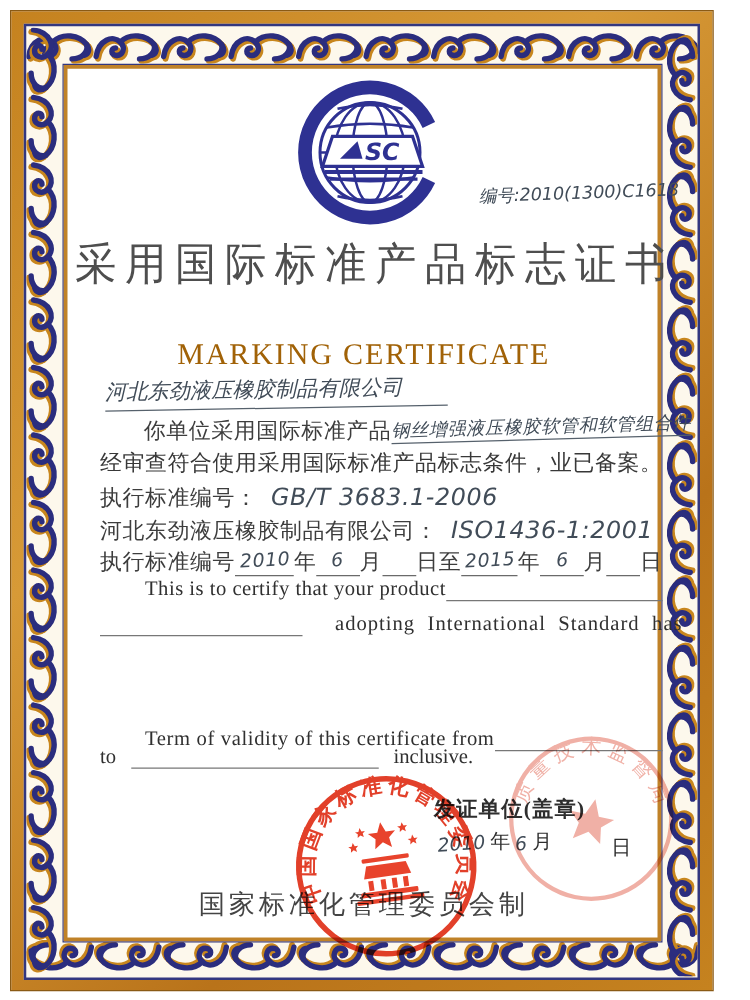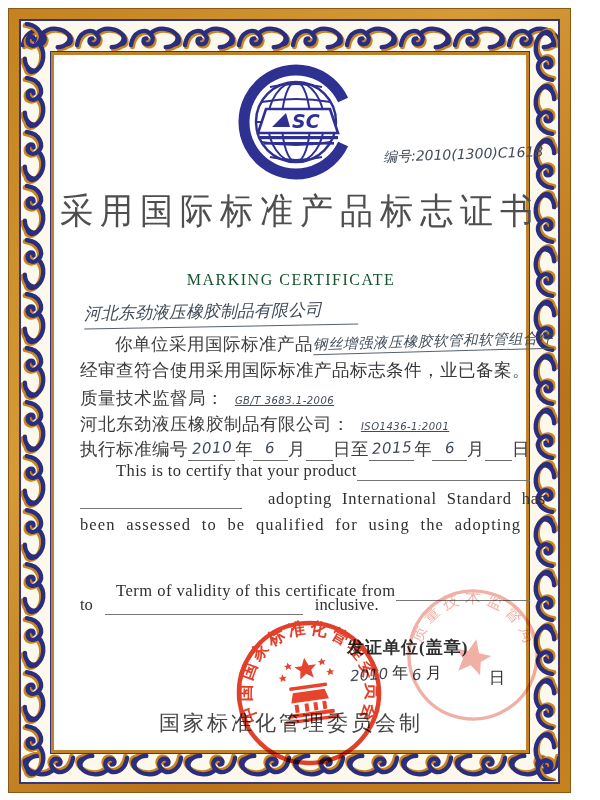--- a/index.html
+++ b/index.html
@@ -41,39 +41,39 @@
     left:60px; right:78px; top:189px; text-align:center;
     font-size:33px; letter-spacing:7px; color:#4e4e4e;
     transform:scaleY(1.08); white-space:nowrap;
   }
   .title-en1 {
     left:60px; right:78px; top:243px; text-align:center;
     font-size:18px; word-spacing:9px; letter-spacing:1px; color:#565656;
   }
   .title-en2 {
     left:60px; right:78px; top:271px; text-align:center;
-    font-size:16px; letter-spacing:1.5px; color:#14532d;
+    font-size:24px; letter-spacing:1.5px; color:#a16207;
   }
   .serial { left:383px; top:146px; font-size:14px; transform:rotate(-2deg); white-space:nowrap; }
   .company {
     left:84px; top:300px; width:274px; height:26px;
     border-bottom:1.5px solid #56616c; font-size:17px; white-space:nowrap;
     transform:rotate(-1deg);
   }
   .bodyline { font-size:17.5px; letter-spacing:0.5px; color:#383838; white-space:nowrap; }
   .l1 { left:80px; top:332px; right:60px; display:flex; align-items:center; }
   .l1 .indent { padding-left:35px; }
   .l1 .prod {
     flex:1; border-bottom:1.2px solid #56616c; font-size:14.5px;
     transform:rotate(-1.6deg) translateY(-2px); white-space:nowrap;
   }
   .l2 { left:80px; top:358px; }
   .l3 { left:80px; top:386px; }
   .l4 { left:80px; top:412px; }
-  .l3 .hand,.l4 .hand { font-size:10px; margin-left:6px;text-decoration:underline; }
+  .l3 .hand,.l4 .hand { font-size:19px; margin-left:6px; }
   .l5 { left:80px; top:437px; right:70px; display:flex; align-items:flex-end; }
   .blank {
     display:inline-block; border-bottom:1px solid #6a6a6a;
     text-align:center; height:22px; vertical-align:bottom;
   }
   .blank .hand { font-size:15px; display:inline-block; transform:translateY(-1px) rotate(-3deg); }
   .w52{width:52px}.w40{width:38px}.w30{width:30px}.w48{width:50px}
   .eng { font-size:16.5px; color:#303030; white-space:nowrap; }
   .ep { display:flex; align-items:flex-end; left:80px; right:70px; }
   .ep .fill { flex:1; border-bottom:1px solid #777; height:20px; }
@@ -246,21 +246,21 @@
     <div class="abs title-en2">MARKING CERTIFICATE</div>
 
     <div class="abs company hand">河北东劲液压橡胶制品有限公司</div>
 
     <div class="abs bodyline l1">
       <span class="indent cn">你单位采用国际标准产品</span>
       <span class="prod hand">钢丝增强液压橡胶软管和软管组合件</span>
     </div>
     <div class="abs bodyline l2 cn">经审查符合使用采用国际标准产品标志条件，业已备案。</div>
     <div class="abs bodyline l3">
-      <span class="cn">质量技术监督局：</span>
+      <span class="cn">执行标准编号：</span>
       <span class="hand">GB/T 3683.1-2006</span>
     </div>
     <div class="abs bodyline l4">
       <span class="cn">河北东劲液压橡胶制品有限公司：</span>
       <span class="hand">ISO1436-1:2001</span>
     </div>
     <div class="abs bodyline l5">
       <span class="cn">执行标准编号</span>
       <span class="blank w52"><i class="hand">2010</i></span>
       <span class="cn">年</span>
@@ -276,23 +276,20 @@
       <span class="cn">日</span>
     </div>
 
     <div class="abs eng ep e1">
       <span class="t">This is to certify that your product</span>
       <span class="fill"></span>
     </div>
     <div class="abs eng ep e2">
       <span class="fill"></span>
       <span class="t">adopting International Standard has</span>
-    </div>
-    <div class="abs eng ep e3">
-      <span class="t">been assessed to be qualified for using the adopting</span>
     </div>
     <div class="abs eng ep e5">
       <span class="t">Term of validity of this certificate from</span>
       <span class="fill"></span>
     </div>
     <div class="abs eng ep e6">
       <span class="t">to</span>
       <span class="fill"></span>
       <span class="t">inclusive.</span>
     </div>

